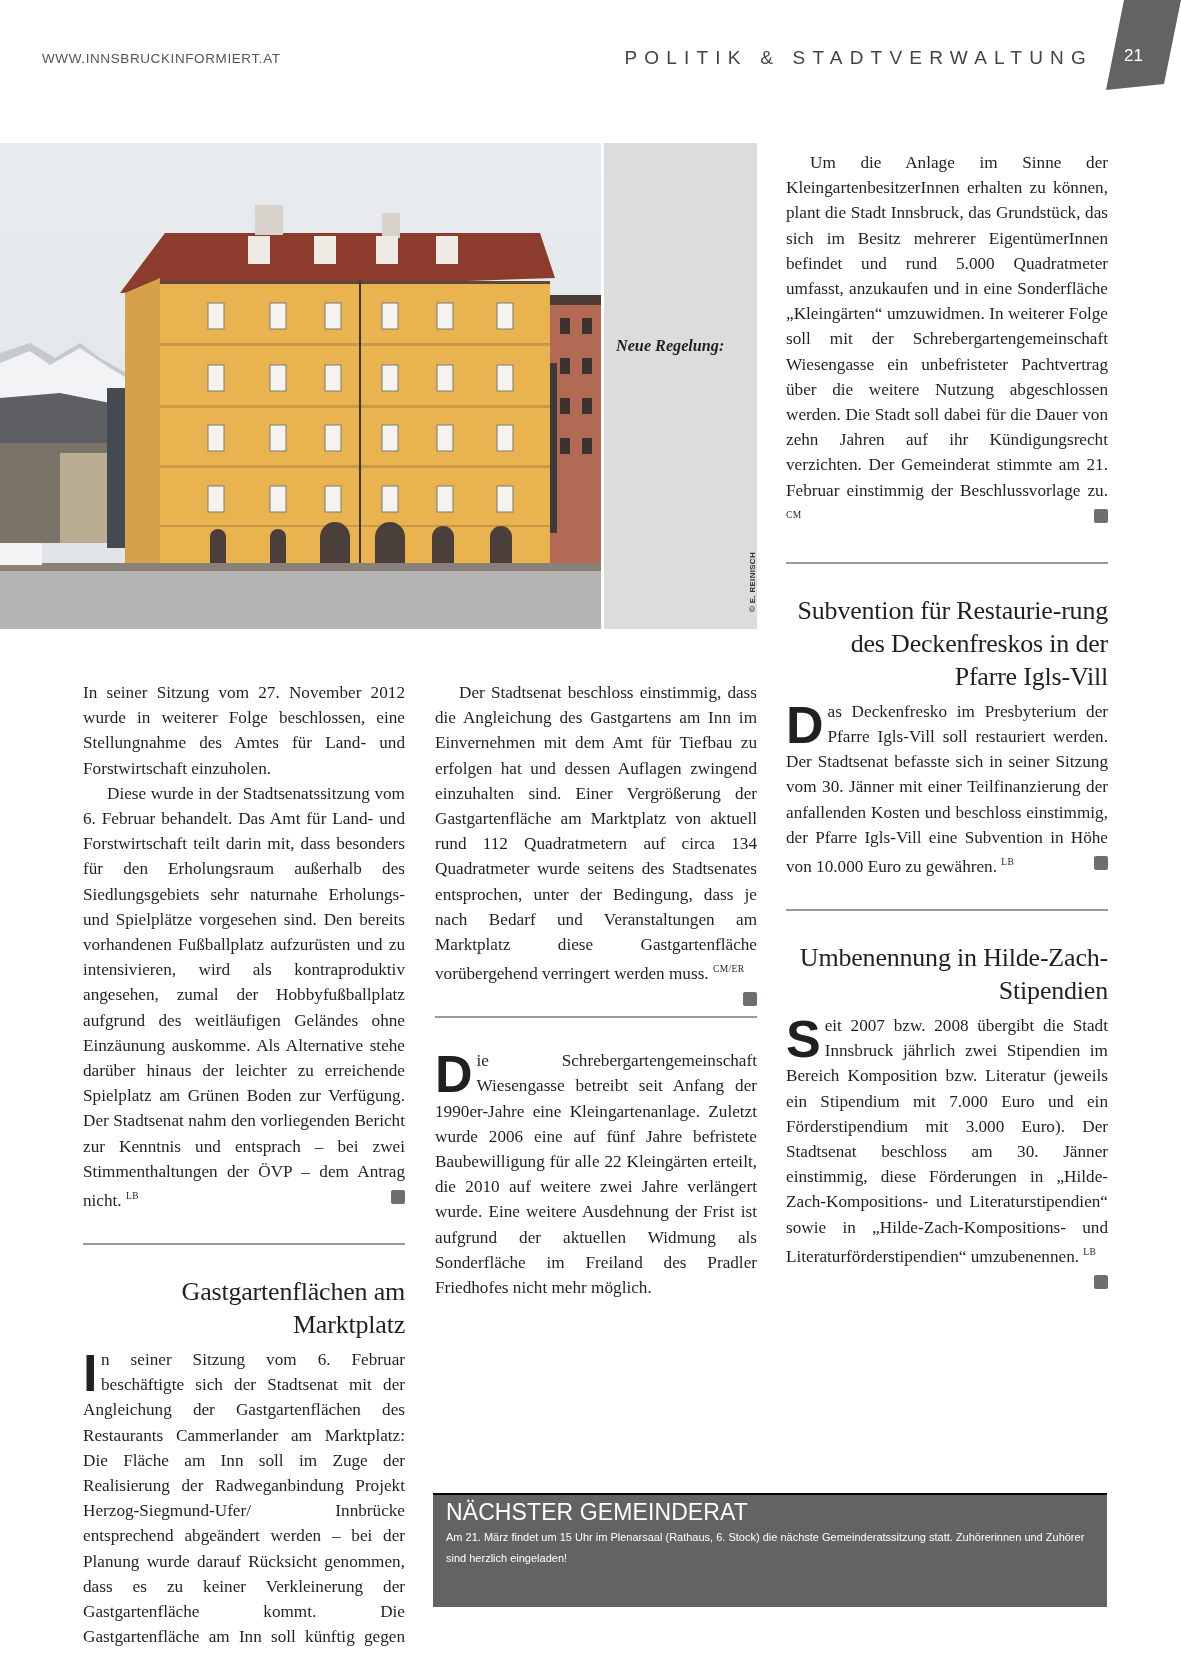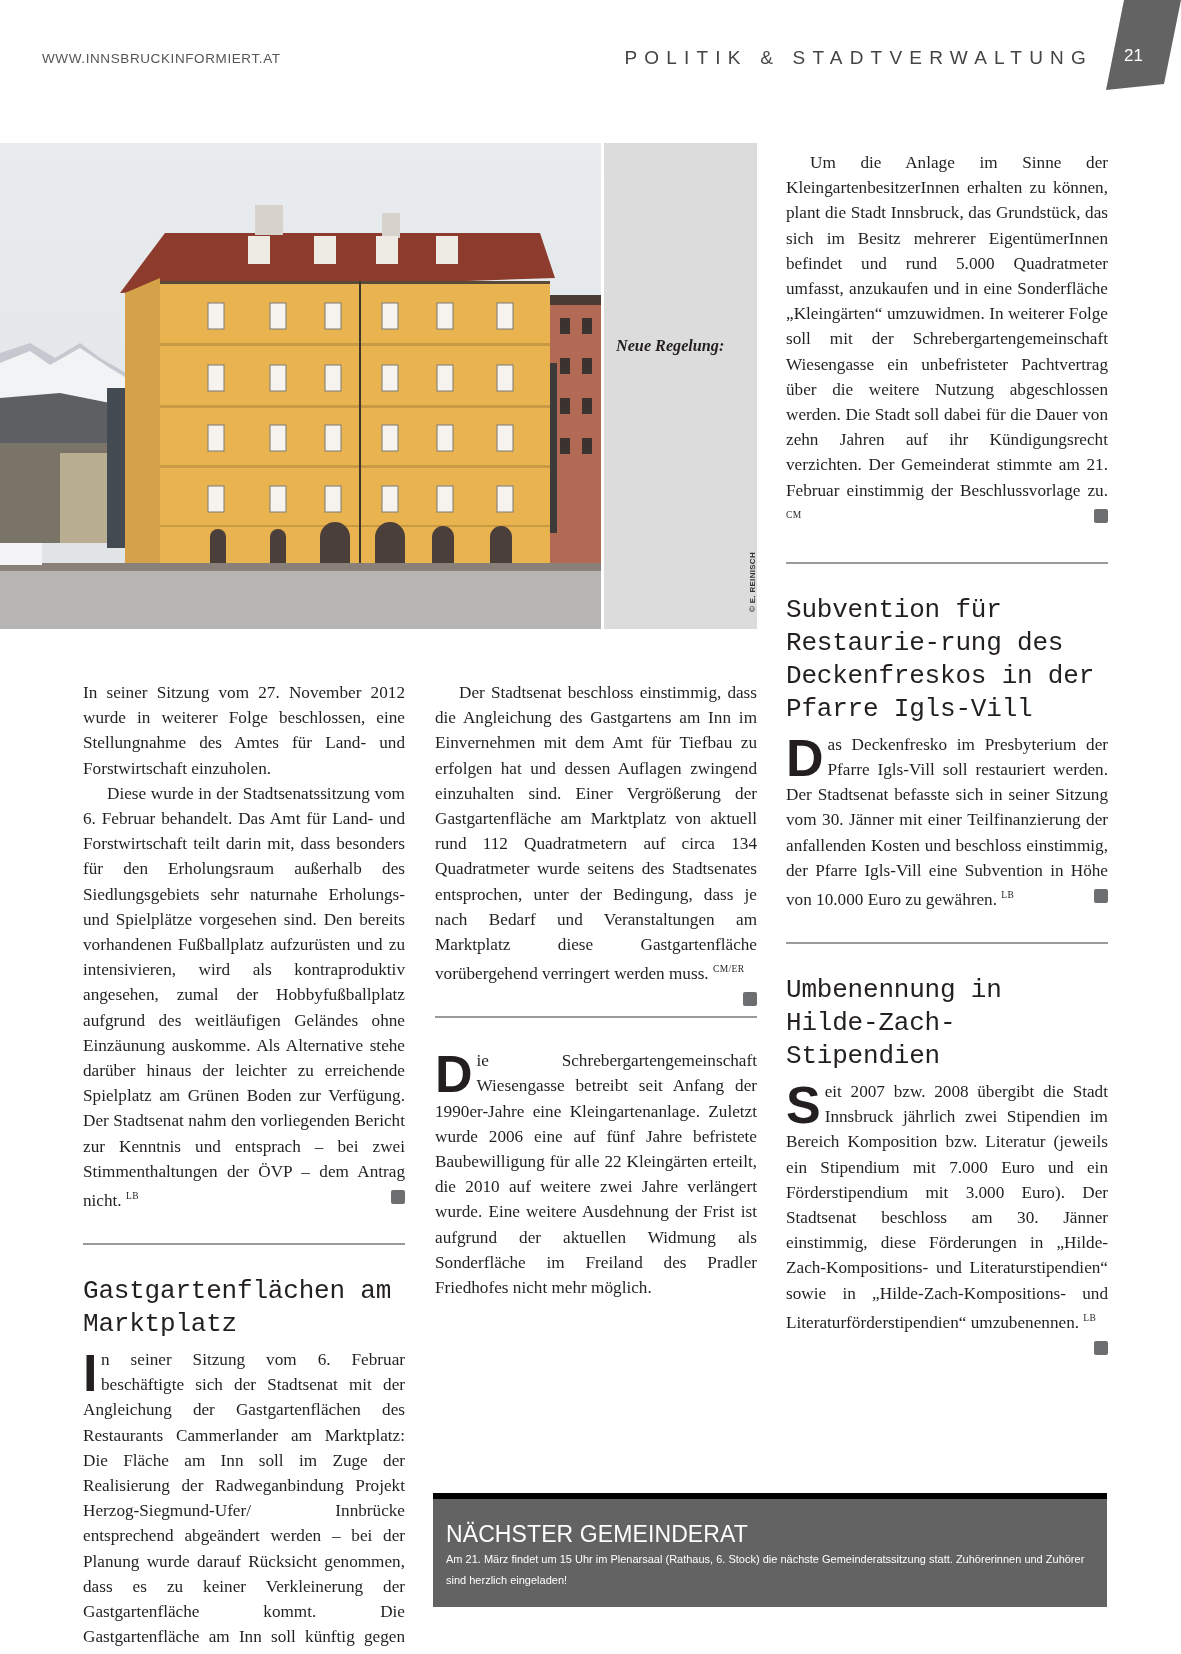--- a/index.html
+++ b/index.html
@@ -22,26 +22,26 @@
   .col p { text-indent: 0; }
   .col p.indent { text-indent: 24px; }
   .col1 { left: 83px; top: 680px; }
   .col2 { left: 435px; top: 680px; }
   .col3 { left: 786px; top: 150px; }
 
   .endmark { display: inline-block; width: 14px; height: 14px; background: #6d6e70; border-radius: 2px; float: right; margin-top: 6px; }
   .sup { font-size: 9.5px; vertical-align: super; letter-spacing: 0.4px; }
 
   .rule { height: 2px; background: #9a9a9a; margin: 30px 0 30px 0; }
-  .heading { font-family: Liberation Mono, monospace; font-weight: normal; font-size: 26px; line-height: 33px; color: #231f20; text-align: left; margin-bottom: 6px; letter-spacing: -0.2px; }
+  .heading { font-family: Liberation Serif, serif; font-weight: normal; font-size: 26px; line-height: 33px; color: #231f20; text-align: right; margin-bottom: 6px; letter-spacing: -0.2px; }
 
   .dropcap { float: left; font-family: "Liberation Sans", "DejaVu Sans", sans-serif; font-weight: bold; font-size: 52px; line-height: 44px; margin: 4px 4px 0 0; color: #231f20; }
   .dropcap.thin { font-size: 52px; width: 14px; overflow: hidden; }
 
-  .notice { position: absolute; left: 433px; top: 1493px; width: 674px; height: 114px; background: #636363; border-top: 6px solid #000000; padding: 22px 12px 0 13px; color: #fff; font-family: "Liberation Sans", "DejaVu Sans", sans-serif; }
+  .notice { position: absolute; left: 433px; top: 1493px; width: 674px; height: 114px; background: #636363; border-top: 2px solid #000000; padding: 4px 12px 0 13px; color: #fff; font-family: "Liberation Sans", "DejaVu Sans", sans-serif; }
   .notice-title { font-size: 23px; line-height: 26px; font-weight: normal; letter-spacing: 0.1px; }
   .notice-body { font-size: 11px; line-height: 21px; margin-top: 2px; }
 </style>
 </head>
 <body>
 
 <div class="site-url">WWW.INNSBRUCKINFORMIERT.AT</div>
 <div class="section-title">POLITIK &amp; STADTVERWALTUNG</div>
 <div class="page-tab">
   <svg width="75" height="92" viewBox="0 0 75 92">

